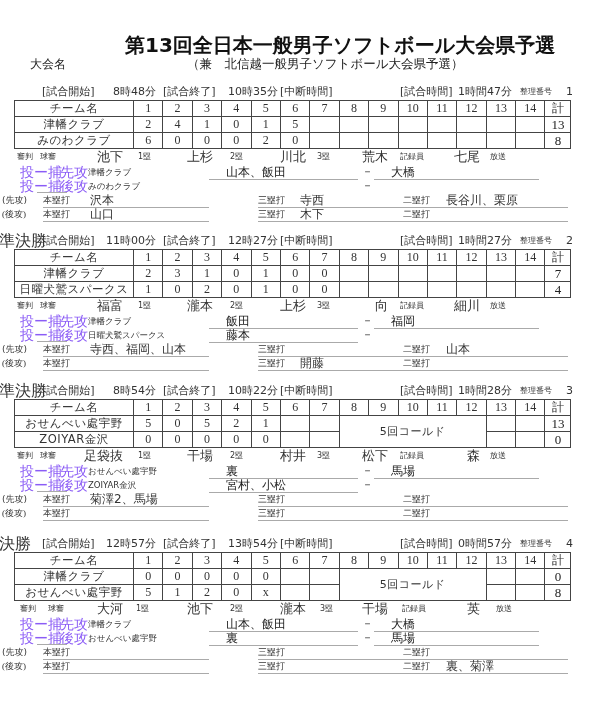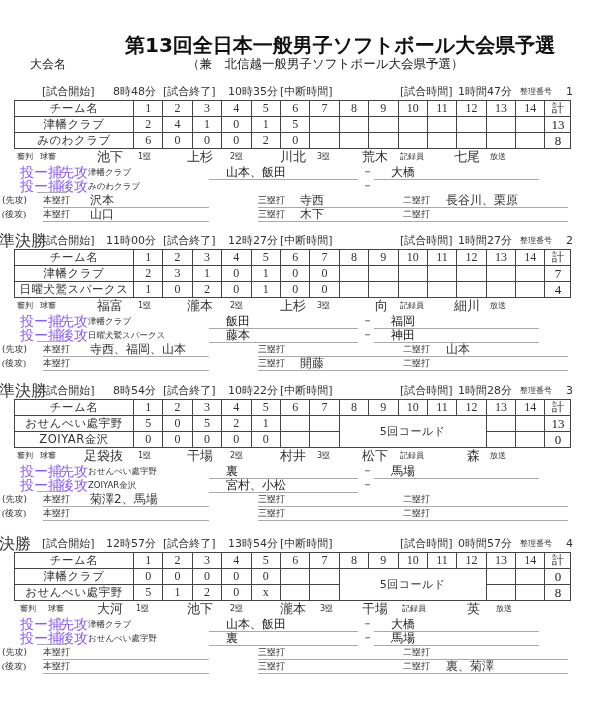--- a/index.html
+++ b/index.html
@@ -354,23 +354,20 @@
       <span class="cname">福岡</span>
     </div>
 
   <span class="abs bat b2 bt" style="left:20px">投ー捕</span>
   <span class="abs bat b2 bt" style="left:60px">後攻</span>
   <span class="abs bat b2 bteam" style="left:88px">日曜犬鷲スパークス</span>
   <div class="abs bat b2 uline pbox">
       <span class="pname">藤本</span>
     </div>
   <span class="abs bat b2 dash">－</span>
-  <div class="abs bat b2 uline cbox">
-      <span class="cname">神田</span>
-    </div>
   <div class="stub"></div>
 
   <span class="abs hit r1 paren">(先攻)</span>
   <div class="abs hit r1 uline hrbox">
       <span class="hlbl">本塁打</span>
       <span class="hname">寺西、福岡、山本</span>
     </div>
   <div class="abs hit r1 uline trbox">
       <span class="hlbl">三塁打</span>
       <span class="hname"></span>

